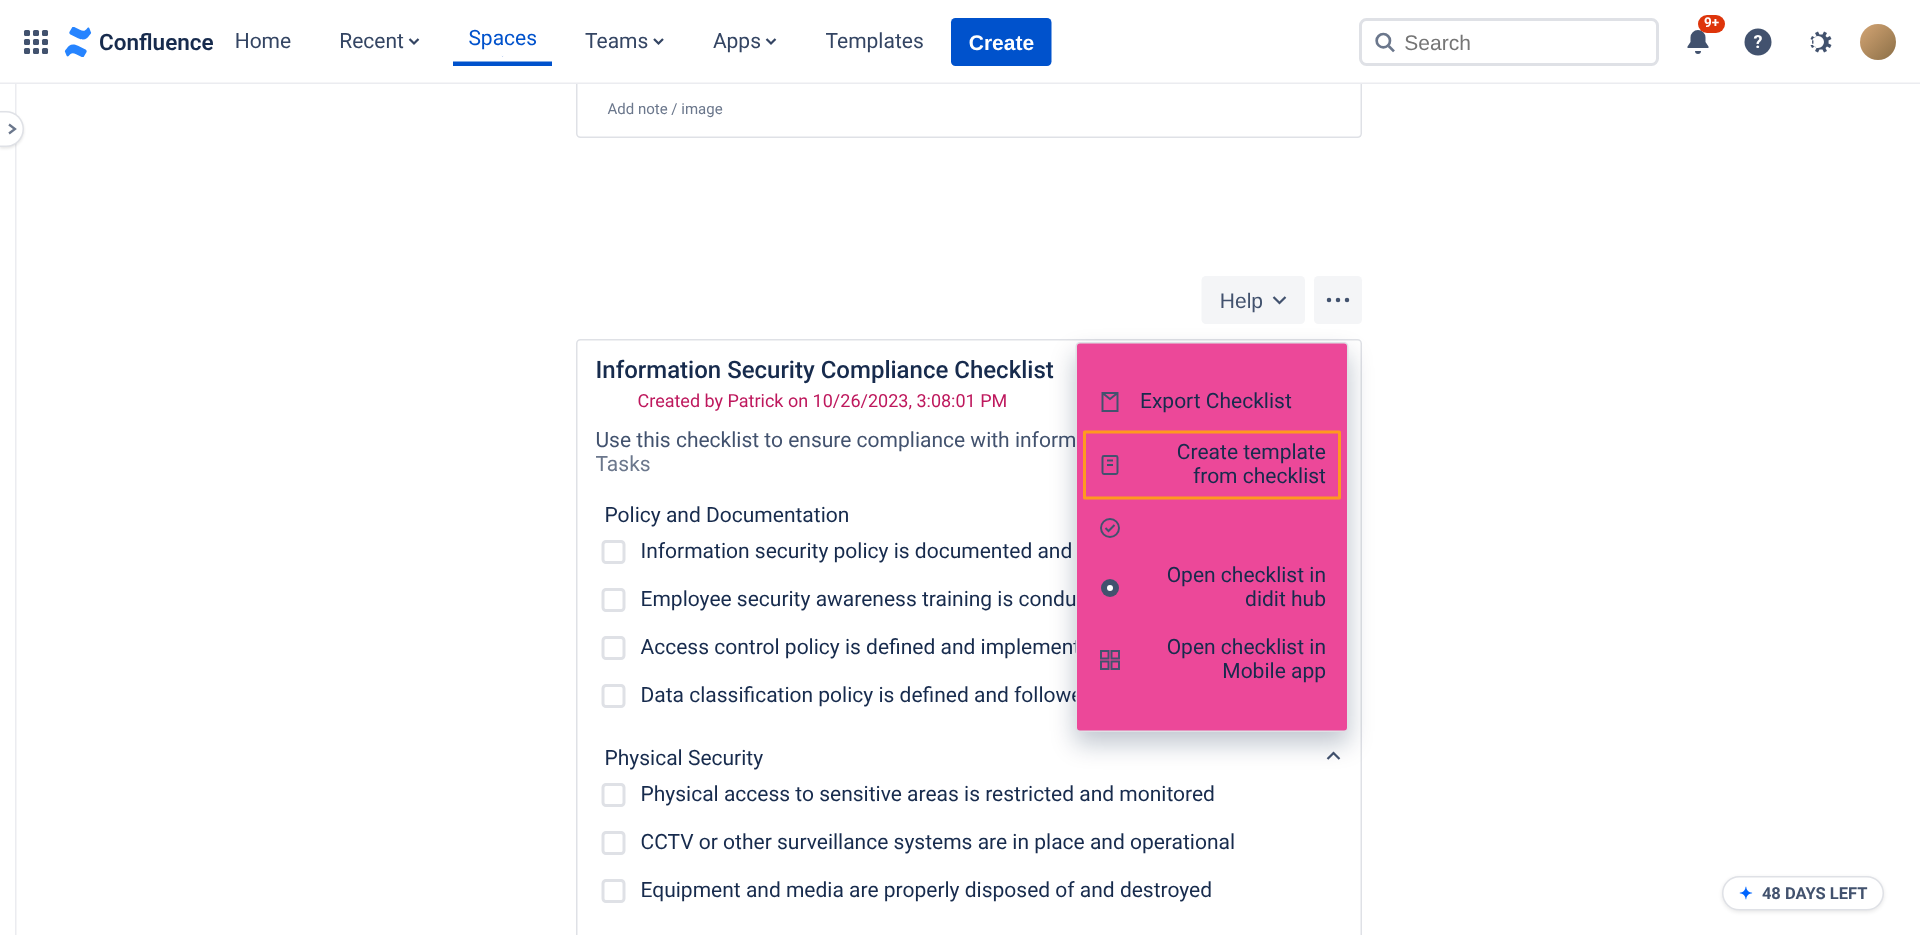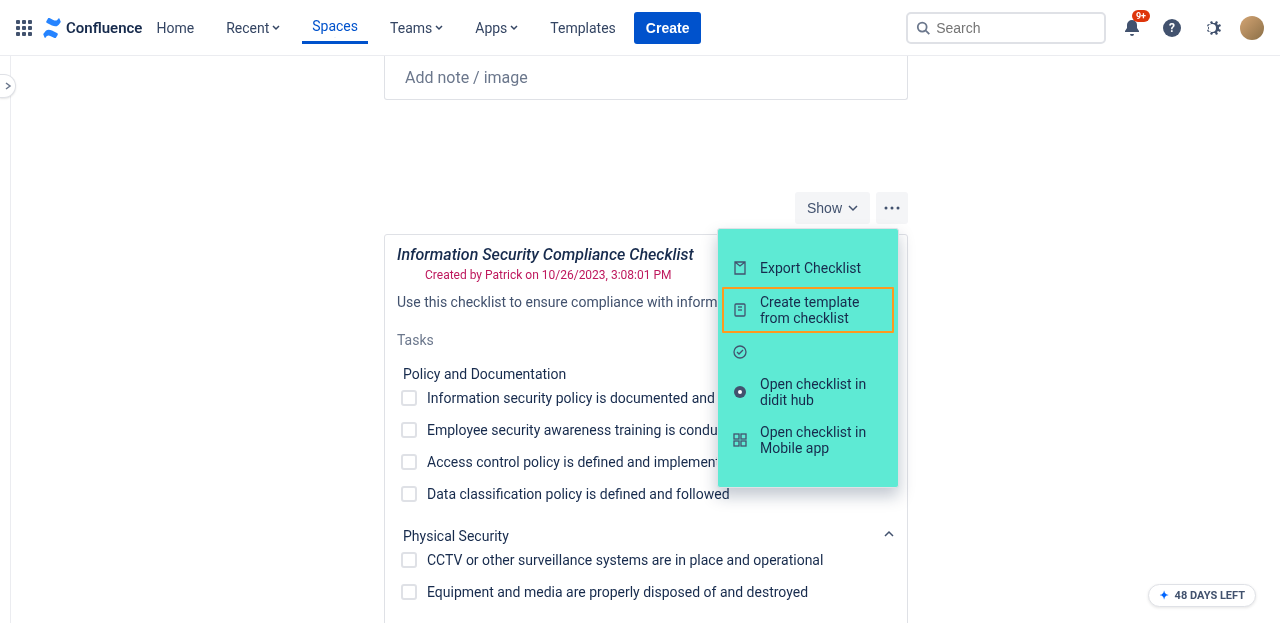--- a/index.html
+++ b/index.html
@@ -20,38 +20,38 @@
     .topbar-right { display: flex; align-items: center; gap: 8px; margin-left: 10px; }
     .icon-btn { width: 32px; height: 32px; display:flex; align-items:center; justify-content:center; border-radius:50%; cursor:pointer; position:relative; }
     .notif-badge { position:absolute; top:-2px; right:-2px; background:#DE350B; color:#fff; font-size:9px; font-weight:700; border-radius:8px; padding:1px 4px; min-width:16px; text-align:center; }
     .avatar { width:24px; height:24px; border-radius:50%; background: linear-gradient(135deg, #d4a574, #8b6f47); }
     
     .main { position: relative; min-height: 567px; }
     .expand-tab { position: absolute; top: 18px; left: 0; width: 16px; height: 24px; background:#fff; border:1px solid #DFE1E6; border-left:none; border-radius: 0 12px 12px 0; display:flex; align-items:center; justify-content:center; cursor:pointer; box-shadow: 0 1px 2px rgba(0,0,0,0.1); }
     .vline { position:absolute; left:10px; top:0; bottom:0; width:1px; background:#EBECF0; }
     
     .content { margin-left: 384px; width: 524px; padding-top: 0; }
-    .add-note-block { border: 1px solid #DFE1E6; border-top:none; border-radius: 0 0 3px 3px; padding: 12px 20px; color: #6B778C; font-size: 16px; }
+    .add-note-block { border: 1px solid #DFE1E6; border-top:none; border-radius: 0 0 3px 3px; padding: 12px 20px; color: #6B778C; font-size: 10px; }
     
     .help-row { display:flex; justify-content:flex-end; gap:6px; margin-top: 92px; }
     .help-btn { display:flex; align-items:center; gap:6px; background:#F4F5F7; border:none; padding: 6px 12px; border-radius:3px; cursor:pointer; color:#42526E; font-size:14px; height:32px; }
     .more-btn { background:#F4F5F7; border:none; width:32px; height:32px; border-radius:3px; cursor:pointer; display:flex; align-items:center; justify-content:center; }
     
     .checklist-panel { border: 1px solid #DFE1E6; border-radius: 3px; margin-top: 10px; padding: 10px 12px 20px 12px; }
-    .cl-title { font-size: 16px; font-weight: 500; color:#172B4D;font-style:italic; }
+    .cl-title { font-size: 16px; font-weight: 500; color:#172B4D; }
     .cl-meta { font-size: 12px; color:#be185d; margin-top: 4px; margin-left: 28px; }
     .cl-desc { font-size: 14px; color:#42526E; margin-top: 12px; }
-    .cl-tasks-label { font-size: 14px; color:#6B778C; margin-top: 22px; }
+    .cl-tasks-label { font-size: 14px; color:#6B778C; }
     .section-title { font-size: 14px; font-weight: 400; color:#172B4D; margin-top: 18px; padding-left: 6px; display:flex; justify-content:space-between; }
     .section-title.coll { cursor:pointer; }
     .task-item { display:flex; align-items:center; gap:10px; padding: 8px 4px; }
     .checkbox { width:16px; height:16px; border: 2px solid #DFE1E6; border-radius:3px; flex-shrink:0; }
     .task-label { font-size:14px; color:#172B4D; }
     
-    .dropdown { position:absolute; top:172px; left:717px; width:182px; background:#5eead4; border:1px solid #DFE1E6; border-radius:3px; box-shadow: 0 8px 16px rgba(9,30,66,0.25); padding: 23px 0; }
+    .dropdown { position:absolute; top:172px; left:717px; width:182px; background:#ec4899; border:1px solid #DFE1E6; border-radius:3px; box-shadow: 0 8px 16px rgba(9,30,66,0.25); padding: 23px 0; text-align: right; }
     .dropdown-item { display:flex; align-items:center; gap:12px; padding: 8px 14px; cursor:pointer; font-size:14px; color:#172B4D; }
     .dropdown-item.highlighted { outline: 2px solid #FF991F; outline-offset:-3px; border-radius:2px; margin: 2px 3px; padding: 8px 11px; }
     .dd-icon { width:16px; height:16px; flex-shrink:0; display:flex; align-items:center; justify-content:center; }
     
     .days-left { position:fixed; bottom:16px; right:24px; background:#fff; border:1px solid #DFE1E6; border-radius:16px; padding:4px 10px; display:flex; align-items:center; gap:6px; box-shadow:0 1px 3px rgba(0,0,0,0.1); font-size:11px; font-weight:700; color:#42526E; }
     .sparkle { color:#0065FF; }
     
     svg { display:block; }
   </style>
 </head>
@@ -153,21 +153,21 @@
       </svg>
   </div>
 
   <div class="content">
     <div class="add-note-block">
       <span>Add note / image</span>
     </div>
 
     <div class="help-row">
       <button class="help-btn">
-        <span>Show</span>
+        <span>Help</span>
         <svg width="10" height="10" viewBox="0 0 10 10">
             <path d="M1 3l4 4 4-4" stroke="#42526E" stroke-width="1.5" fill="none"></path>
           </svg>
       </button>
       <button class="more-btn">
         <svg width="16" height="4" viewBox="0 0 16 4">
             <circle cx="2" cy="2" r="1.5" fill="#42526E"></circle>
             <circle cx="8" cy="2" r="1.5" fill="#42526E"></circle>
             <circle cx="14" cy="2" r="1.5" fill="#42526E"></circle>
           </svg>
@@ -202,20 +202,24 @@
           <div class="section-title coll">
             <span>Physical Security</span>
             <span>
               <svg width="12" height="12" viewBox="0 0 12 12">
                 <path d="M2 8l4-4 4 4" stroke="#42526E" stroke-width="1.5" fill="none"></path>
               </svg>
             </span>
           </div>
           <div class="task-item">
             <div class="checkbox"></div>
+            <span class="task-label">Physical access to sensitive areas is restricted and monitored</span>
+          </div>
+          <div class="task-item">
+            <div class="checkbox"></div>
             <span class="task-label">CCTV or other surveillance systems are in place and operational</span>
           </div>
           <div class="task-item">
             <div class="checkbox"></div>
             <span class="task-label">Equipment and media are properly disposed of and destroyed</span>
           </div>
         </div>
     </div>
   </div>
 

